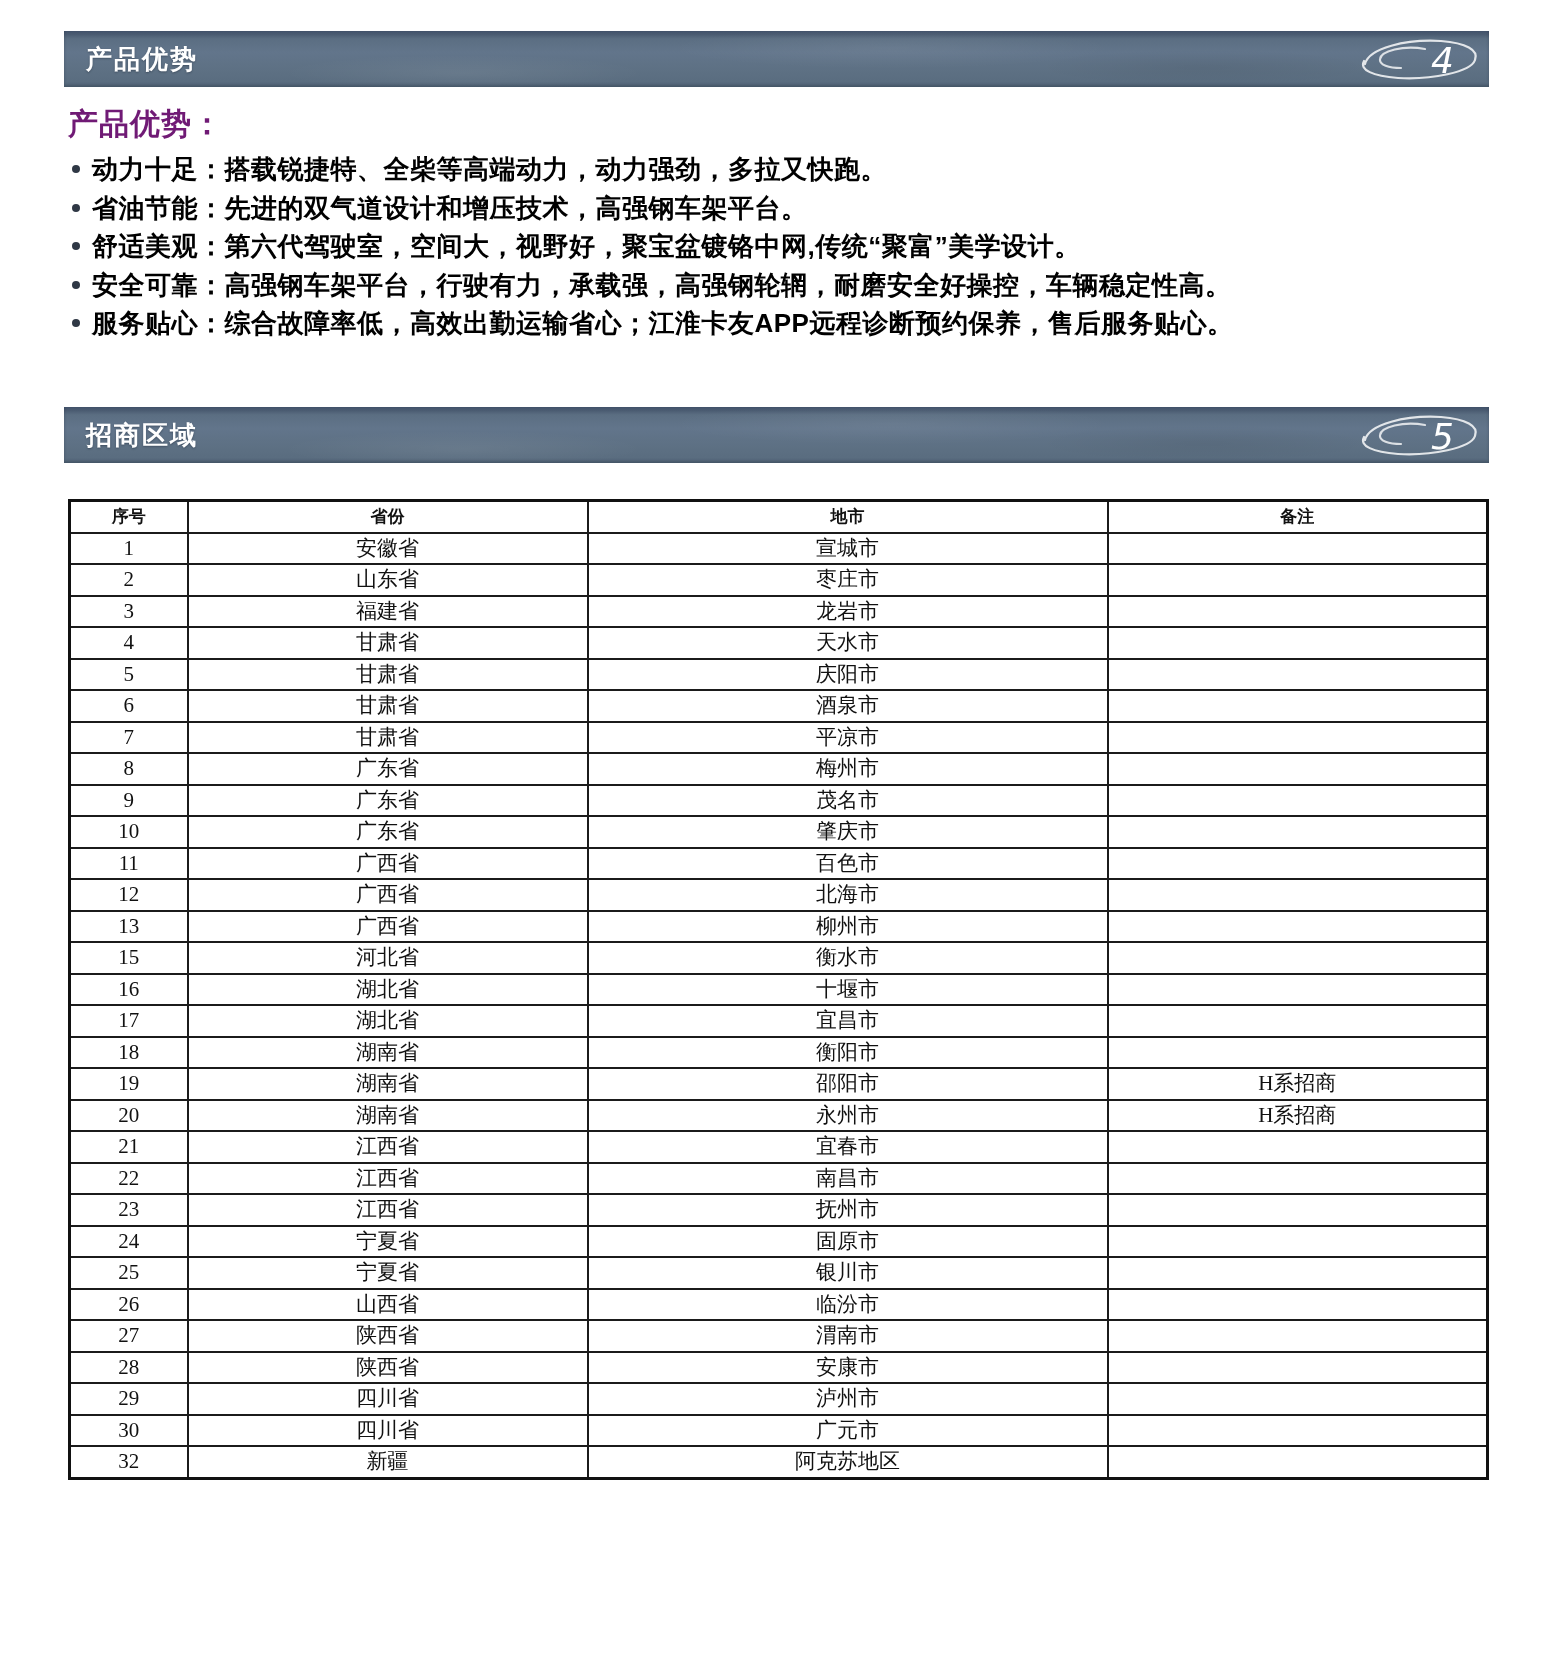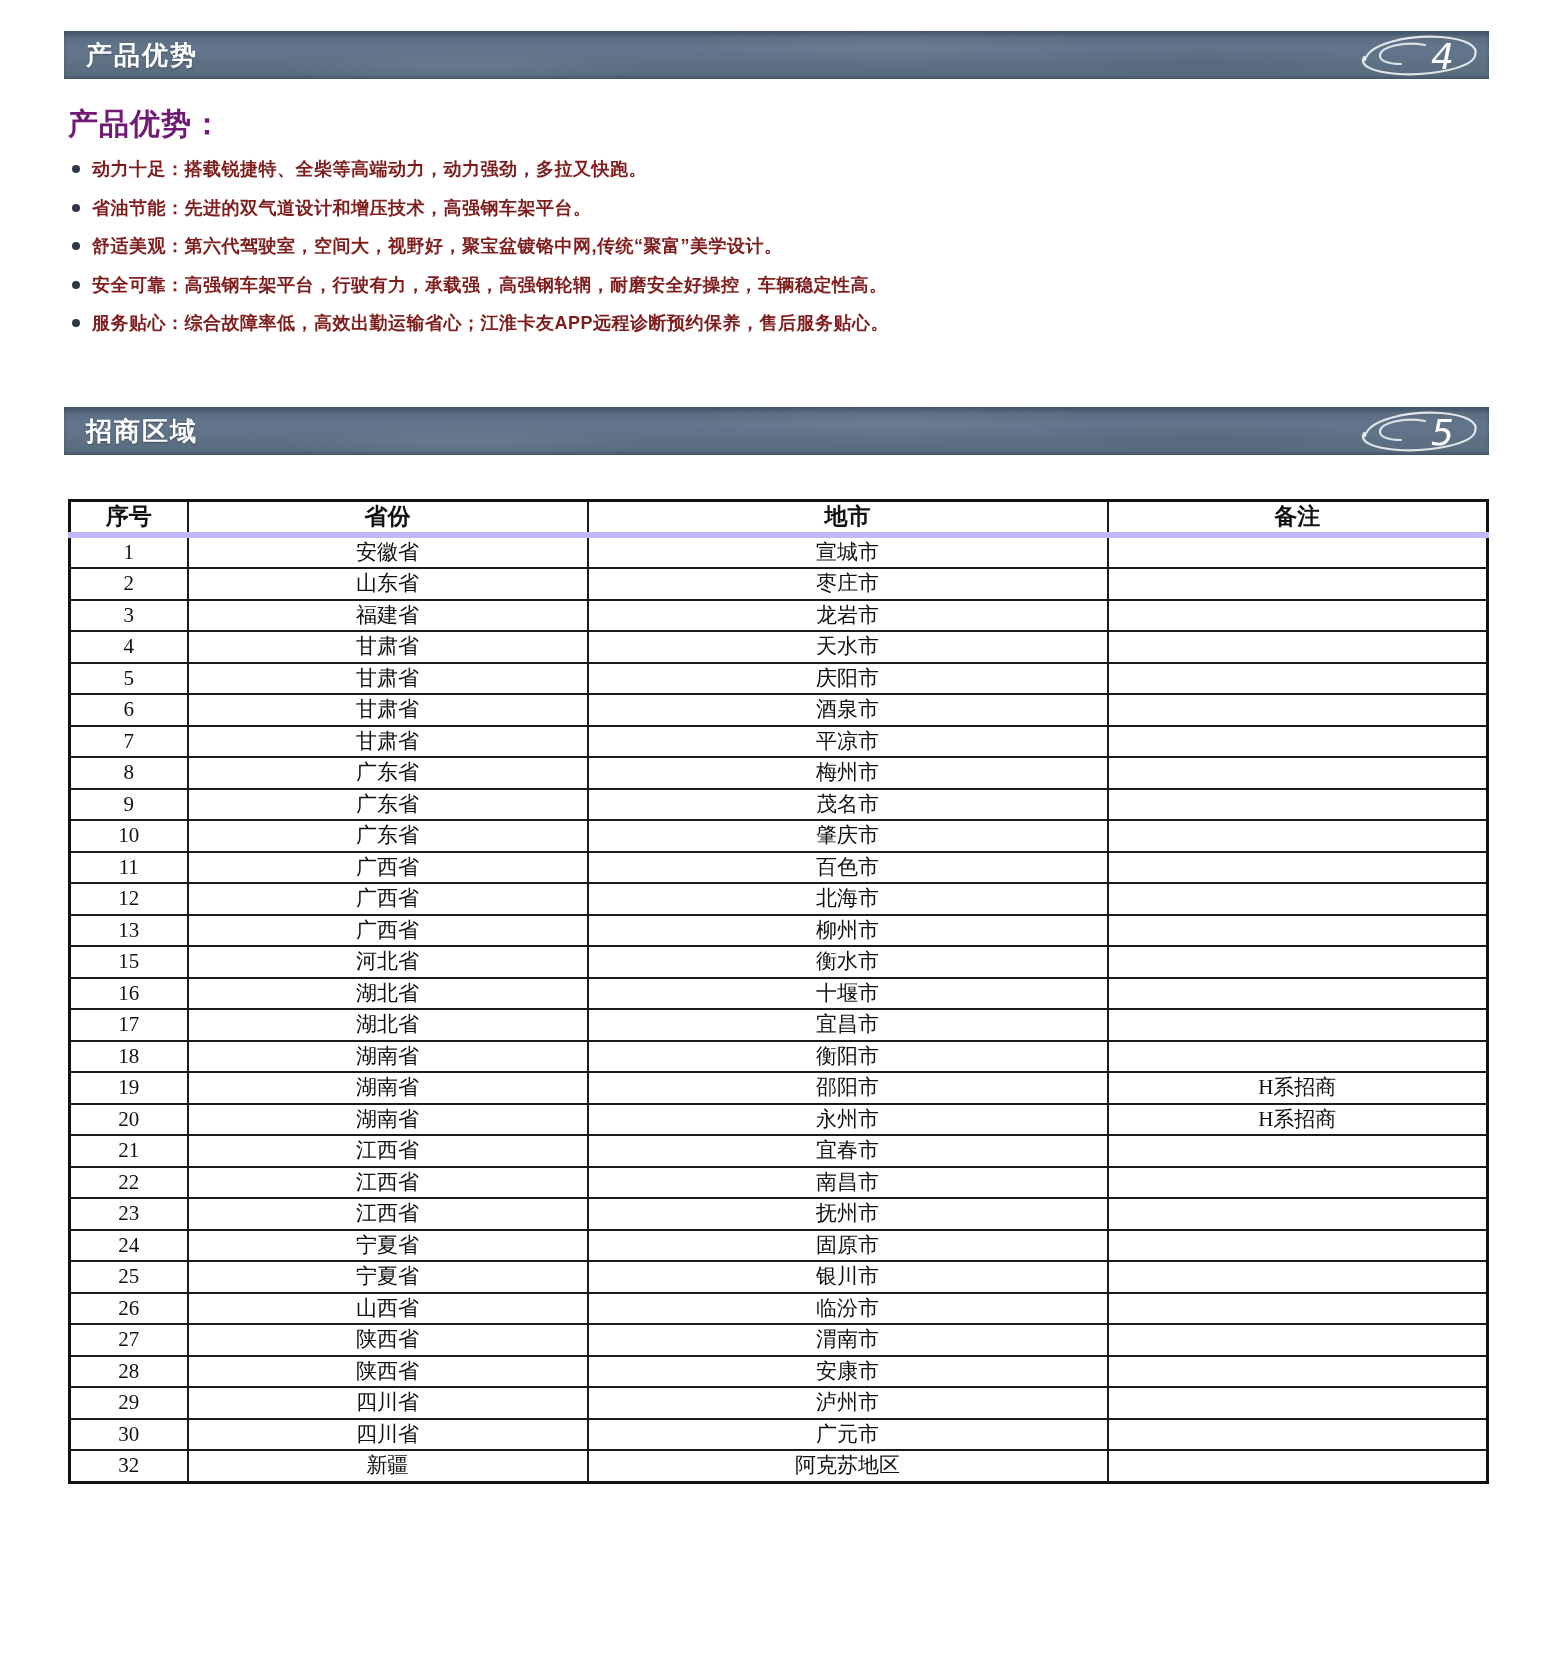--- a/index.html
+++ b/index.html
@@ -14,21 +14,21 @@
     height: 1671px;
     background: #ffffff;
     overflow: hidden;
   }
 
   
   .section-bar {
     position: absolute;
     left: 64px;
     width: 1425px;
-    height: 48px;
+    height: 56px;
     background:
       radial-gradient(260px 26px at 28% 75%, rgba(255,255,255,0.07), transparent 70%),
       radial-gradient(320px 30px at 58% 30%, rgba(255,255,255,0.06), transparent 70%),
       radial-gradient(240px 26px at 80% 65%, rgba(0,0,0,0.06), transparent 70%),
       linear-gradient(180deg, #42526b 0%, #4a5b71 6%, #5b6e82 14%, #62758b 38%, #5d7083 72%, #586b7e 100%);
     box-shadow: inset 0 -2px 3px rgba(30,40,55,0.35);
   }
   .bar-product { top: 31px; }
   .bar-regions { top: 407px; }
   .section-bar .bar-title {
@@ -74,24 +74,24 @@
     top: 158px;
     margin: 0;
     padding: 0;
     list-style: none;
     width: 1400px;
   }
   .advantages li {
     position: relative;
     padding-left: 22px;
     margin-bottom: 15.5px;
-    font-size: 18px;
+    font-size: 26px;
     line-height: 23px;
     font-weight: 600;
-    color: #7f1d1d;
+    color: #000000;
     letter-spacing: 0.5px;
     white-space: nowrap;
   }
   .advantages li .dot {
     position: absolute;
     left: 2px;
     top: 7px;
     width: 8px;
     height: 8px;
     border-radius: 50%;
@@ -116,22 +116,22 @@
     padding: 0;
     text-align: center;
     vertical-align: middle;
     font-size: 21px;
     line-height: 1;
     overflow: hidden;
   }
   .regions-table { border: 3px solid #111111; }
   .regions-table thead th {
     font-weight: bold;
-    font-size: 23px;
-    border-bottom: 6px solid #c4b5fd;
+    font-size: 17px;
+    border-bottom: 1px solid #c4b5fd;
   }
 </style>
 </head>
 <body>
 
 <div class="page">
 
   <div class="section-bar bar-product">
     <span class="bar-title">产品优势</span>
     <span class="badge">

